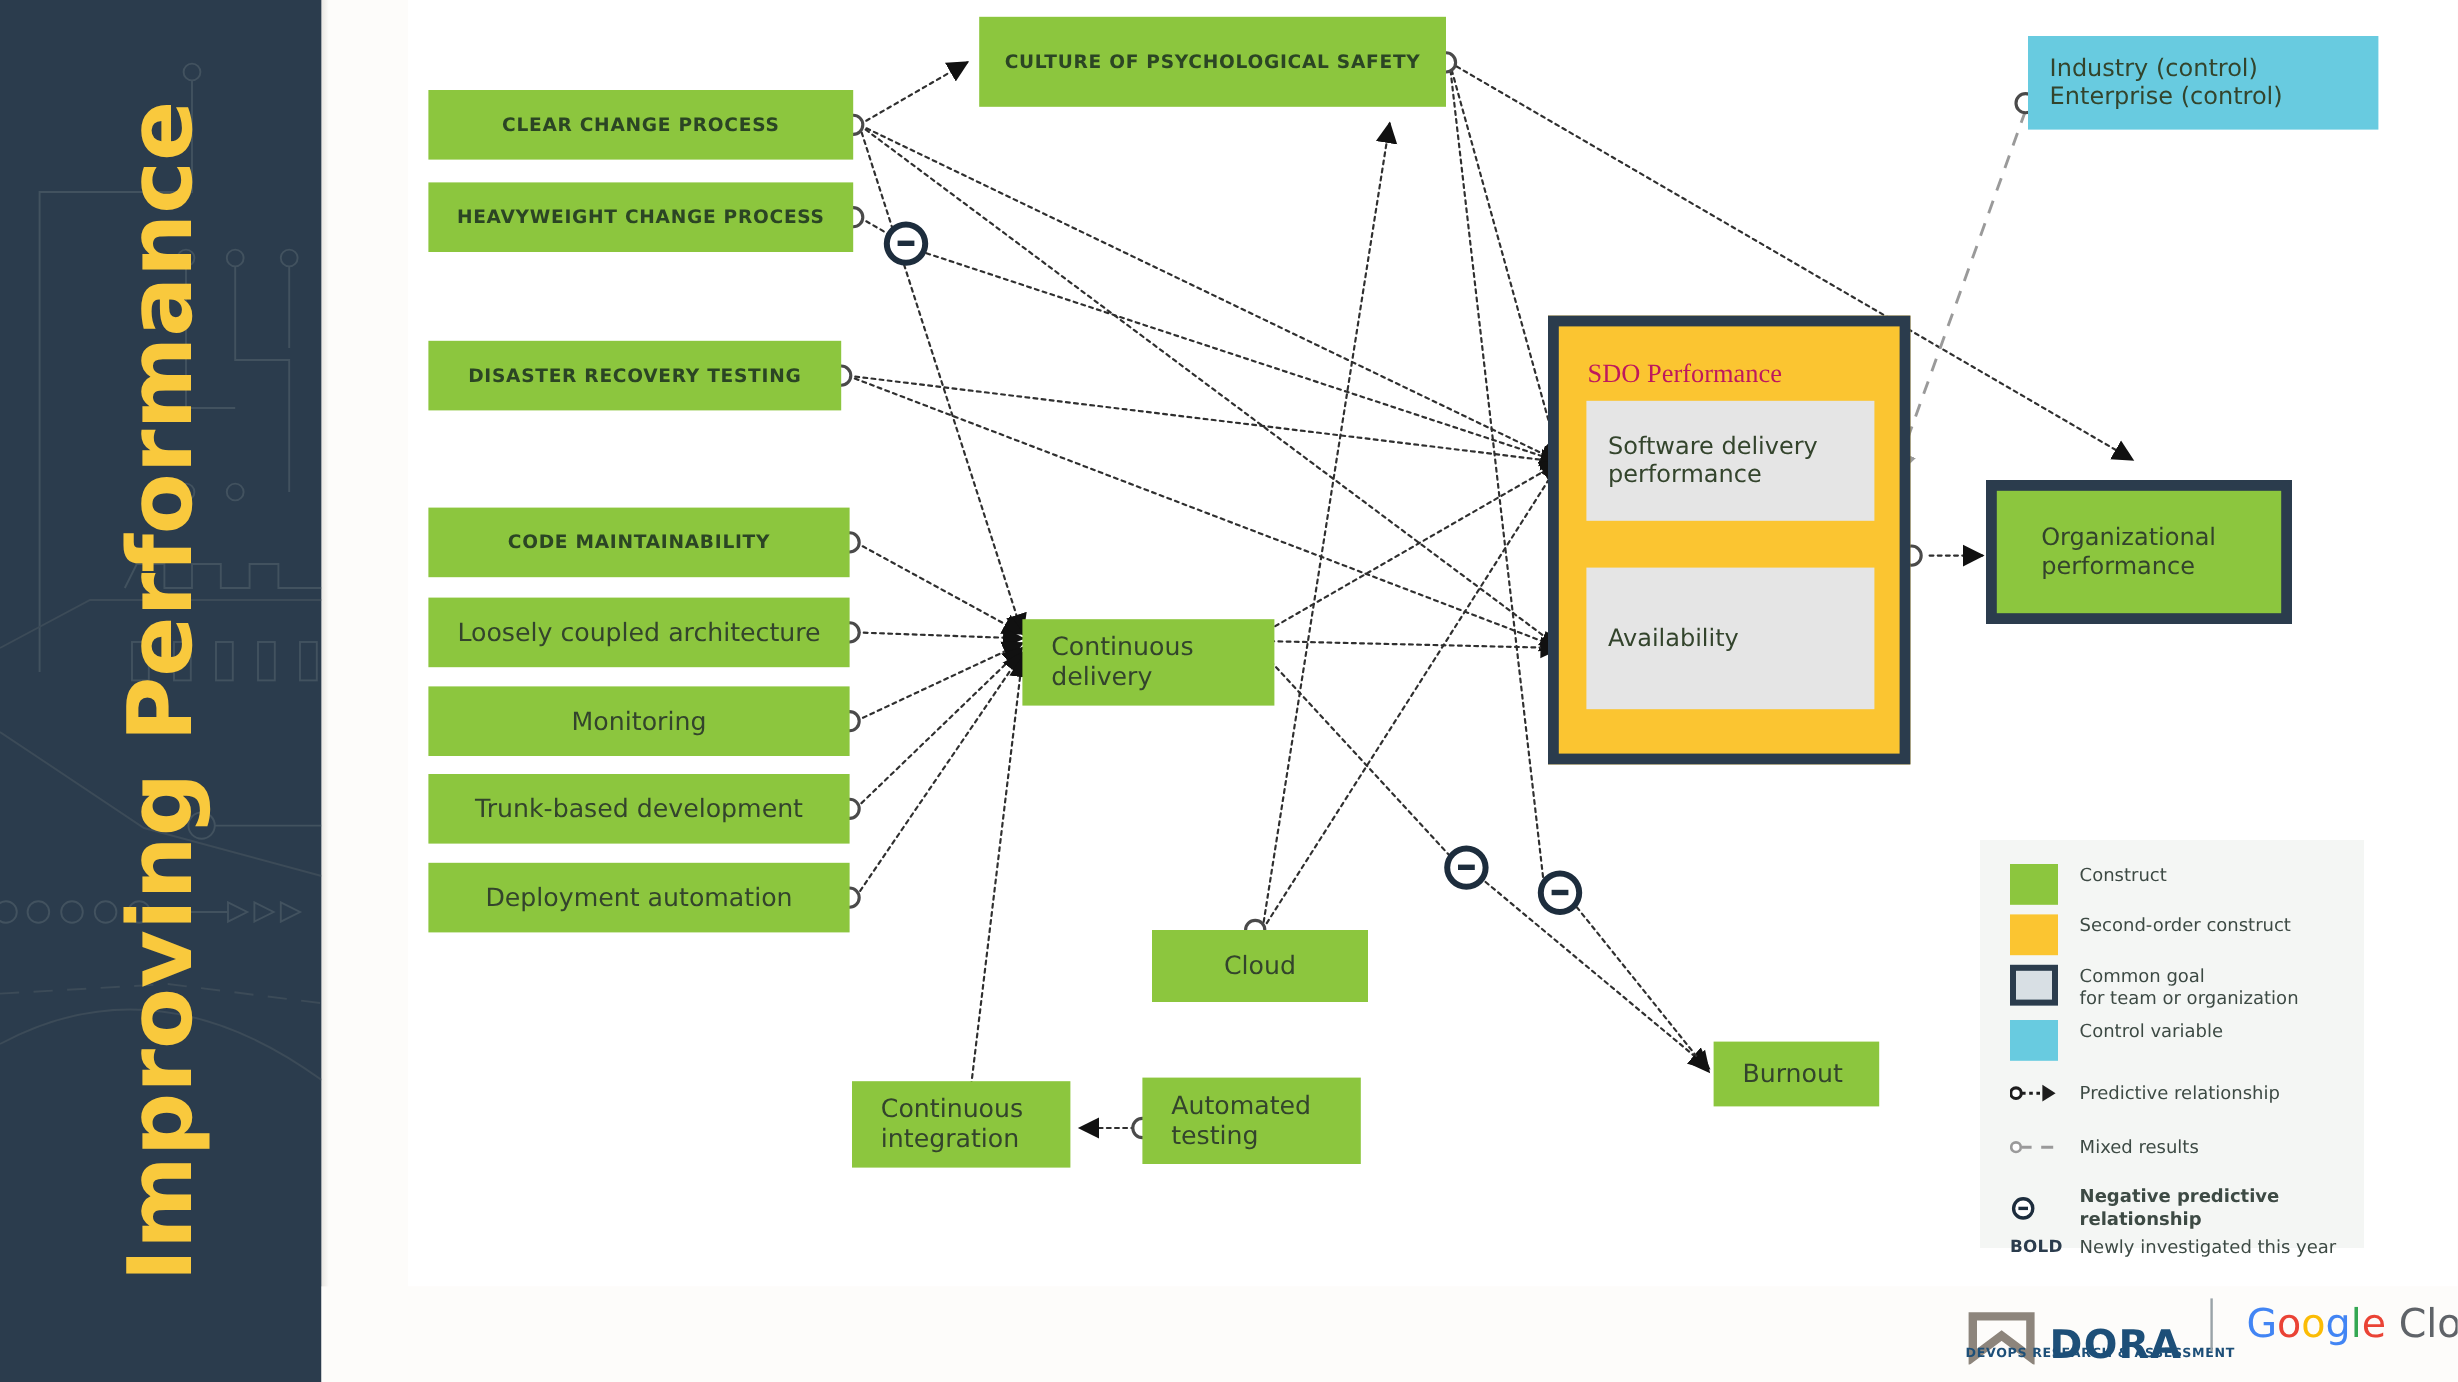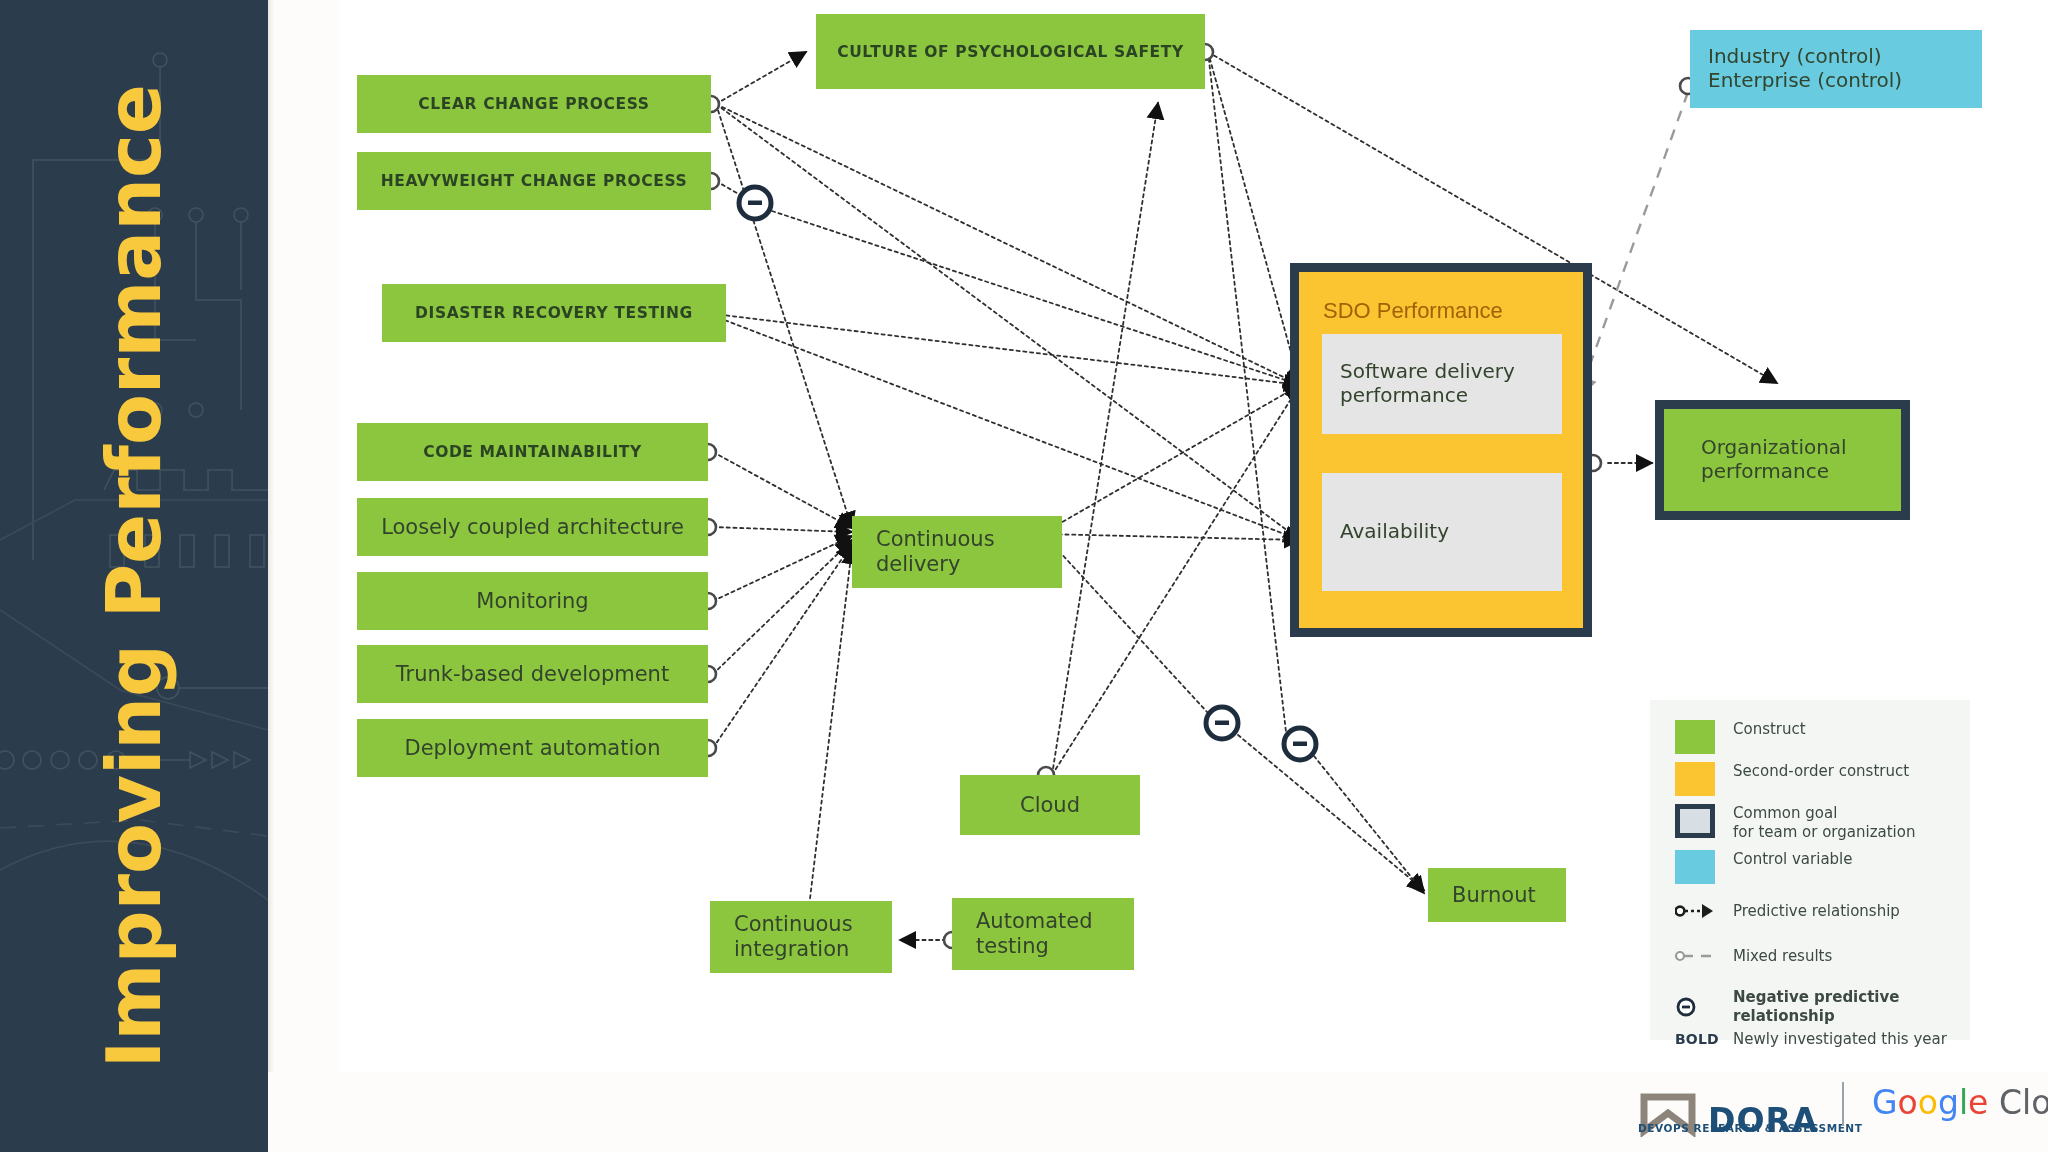--- a/index.html
+++ b/index.html
@@ -65,22 +65,22 @@
   }
   .pad-l{padding-left:24px;}
 
   
   .sdo-outer{
     position:absolute;left:1290px;top:263px;width:302px;height:374px;
     box-sizing:border-box;border:9px solid #2b3c4d;background:#fbc531;
   }
   .sdo-title{
     position:absolute;left:1323px;top:298px;width:250px;
-    font-size:22px;color:#a16207;
-    font-family:Liberation Sans, sans-serif;
+    font-size:22px;color:#be185d;
+    font-family:Liberation Serif, serif;
   }
   .sdo-inner{
     position:absolute;background:#e5e5e5;box-sizing:border-box;
     display:flex;align-items:center;
   }
 
   
   .goal-outer{
     position:absolute;left:1655px;top:400px;width:255px;height:120px;
     box-sizing:border-box;border:9px solid #2b3c4d;background:#2b3c4d;
@@ -280,21 +280,21 @@
   </svg>
 
   <div class="node green center" style="left:357px;top:75px;width:354px;height:58px;">
     <div class="node-label bold-cap">Clear change process</div>
   </div>
 
   <div class="node green center" style="left:357px;top:152px;width:354px;height:58px;">
     <div class="node-label bold-cap">Heavyweight change process</div>
   </div>
 
-  <div class="node green center" style="left:357px;top:284px;width:344px;height:58px;margin-left:25px;">
+  <div class="node green center" style="left:357px;top:284px;width:344px;height:58px;">
     <div class="node-label bold-cap">Disaster recovery testing</div>
   </div>
 
   <div class="node green center" style="left:357px;top:423px;width:351px;height:58px;">
     <div class="node-label bold-cap">Code maintainability</div>
   </div>
 
   <div class="node green center" style="left:357px;top:498px;width:351px;height:58px;">
     <div class="node-label reg">Loosely coupled architecture</div>
   </div>

